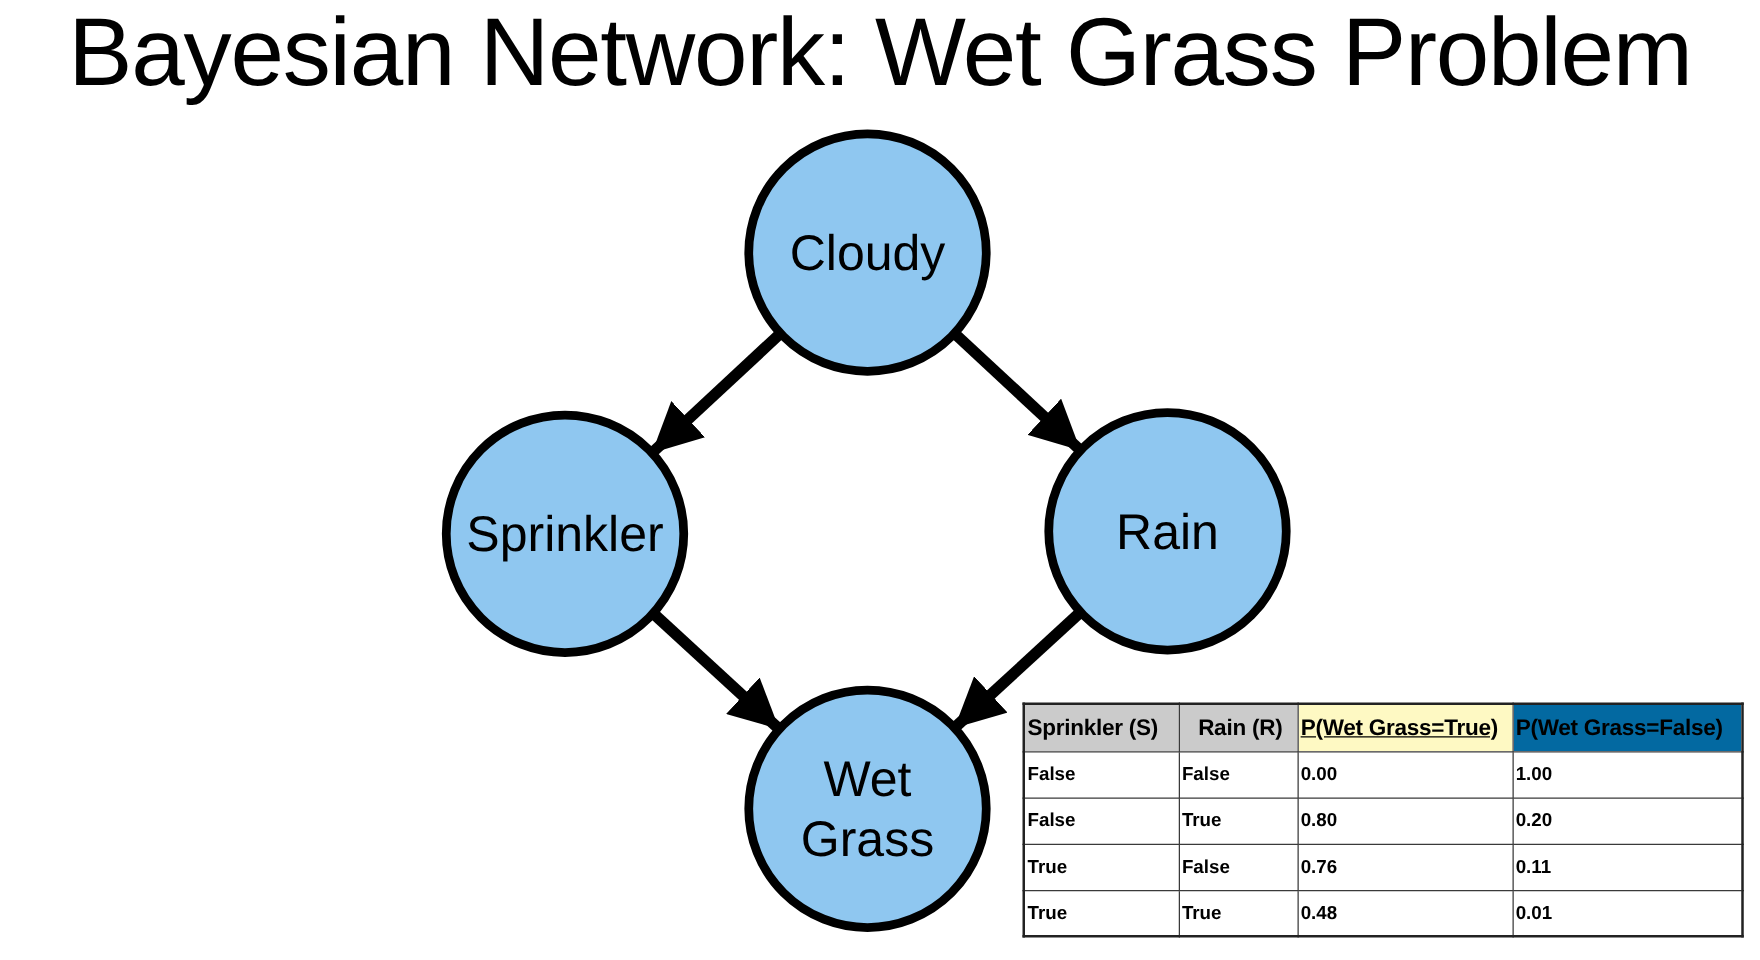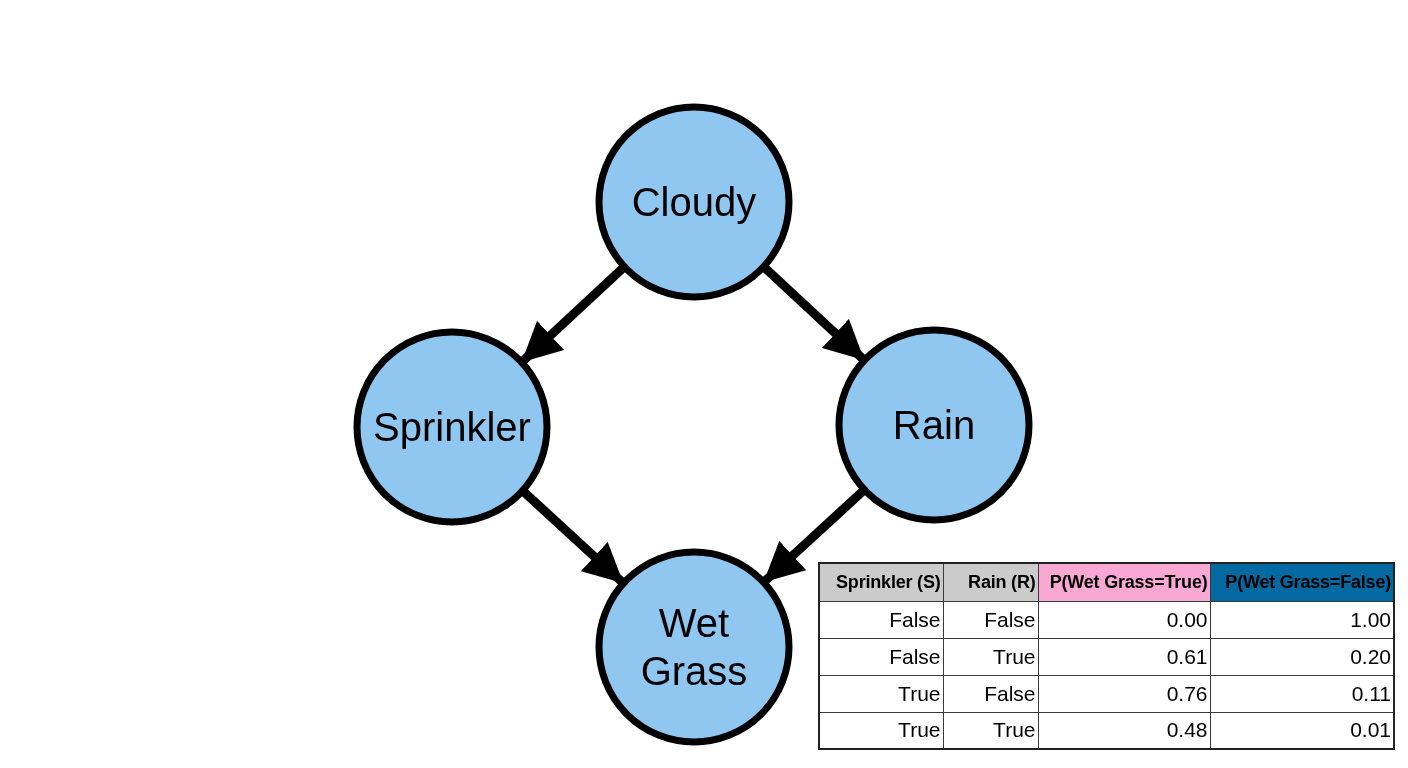--- a/index.html
+++ b/index.html
@@ -37,48 +37,49 @@
   }
   table.cpt {
     border-collapse: collapse;
     table-layout: fixed;
     width: 575px;
     background: #fff;
     border: 2px solid #222;
   }
   table.cpt th, table.cpt td {
     border: 1.5px solid #3a3a3a;
-    text-align: right;
+    text-align: left;
     vertical-align: middle;
     white-space: nowrap;
     overflow: hidden;
     padding: 0 2px;
     color: #000;
   }
   table.cpt th {
     height: 38px;
     font-size: 18px;
     font-weight: bold;
     letter-spacing: -0.2px;
   }
   table.cpt td {
     height: 37px;
-    font-size: 21px;
-    font-weight: normal;
+    font-size: 15px;
+    font-weight: bold;
   }
   col.c1 { width: 124px; }
   col.c2 { width: 95px; }
   col.c3 { width: 172px; }
   col.c4 { width: 184px; }
 </style>
 </head>
 <body>
 
 <div class="canvas">
 
+  <div class="title">Bayesian Network: Wet Grass Problem</div>
 
   <svg class="graph" width="1408" height="768" viewBox="0 0 1408 768">
     <defs>
       <marker id="arrowhead" viewBox="0 0 10 10" refX="9.5" refY="5" markerWidth="4.4" markerHeight="4.4" orient="auto-start-reverse">
         <path d="M 0 0 L 10 5 L 0 10 z" fill="#000"></path>
       </marker>
     </defs>
 
     <g stroke="#000" stroke-width="9">
       <line x1="623" y1="268" x2="523" y2="361" marker-end="url(#arrowhead)"></line>
@@ -108,35 +109,35 @@
       <colgroup>
         <col class="c1">
           <col class="c2">
           <col class="c3">
           <col class="c4">
       </colgroup>
       <thead>
         <tr id="cpt-head">
             <th style="background: rgb(203, 203, 203);">Sprinkler (S)</th>
             <th style="background: rgb(203, 203, 203); padding-left: 15px;">Rain (R)</th>
-            <th style="background: #f9a8d4;">P(Wet Grass=True)</th>
+            <th style="background: #fef9c3; text-decoration: underline;">P(Wet Grass=True)</th>
             <th style="background: #0369a1;">P(Wet Grass=False)</th>
           </tr>
       </thead>
       <tbody id="cpt-body">
           <tr>
             <td>False</td>
             <td>False</td>
             <td>0.00</td>
             <td>1.00</td>
           </tr>
           <tr>
             <td>False</td>
             <td>True</td>
-            <td>0.61</td>
+            <td>0.80</td>
             <td>0.20</td>
           </tr>
           <tr>
             <td>True</td>
             <td>False</td>
             <td>0.76</td>
             <td>0.11</td>
           </tr>
           <tr>
             <td>True</td>

